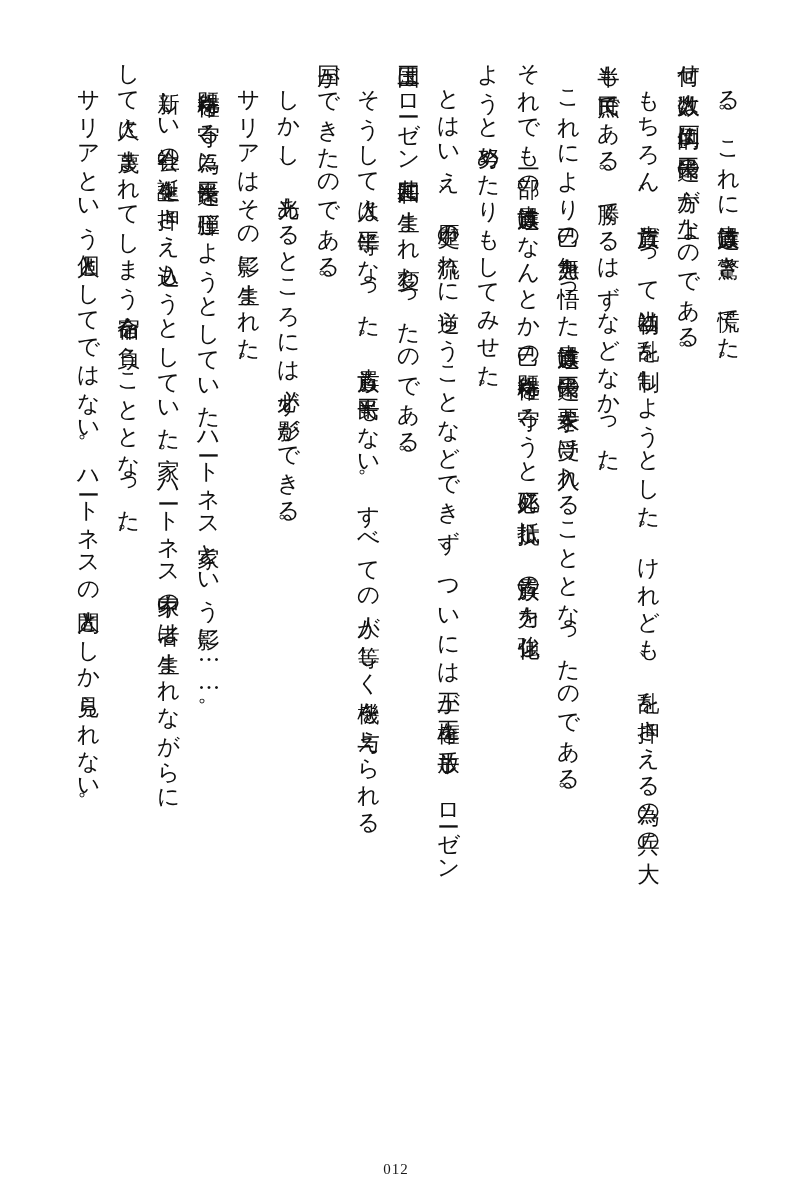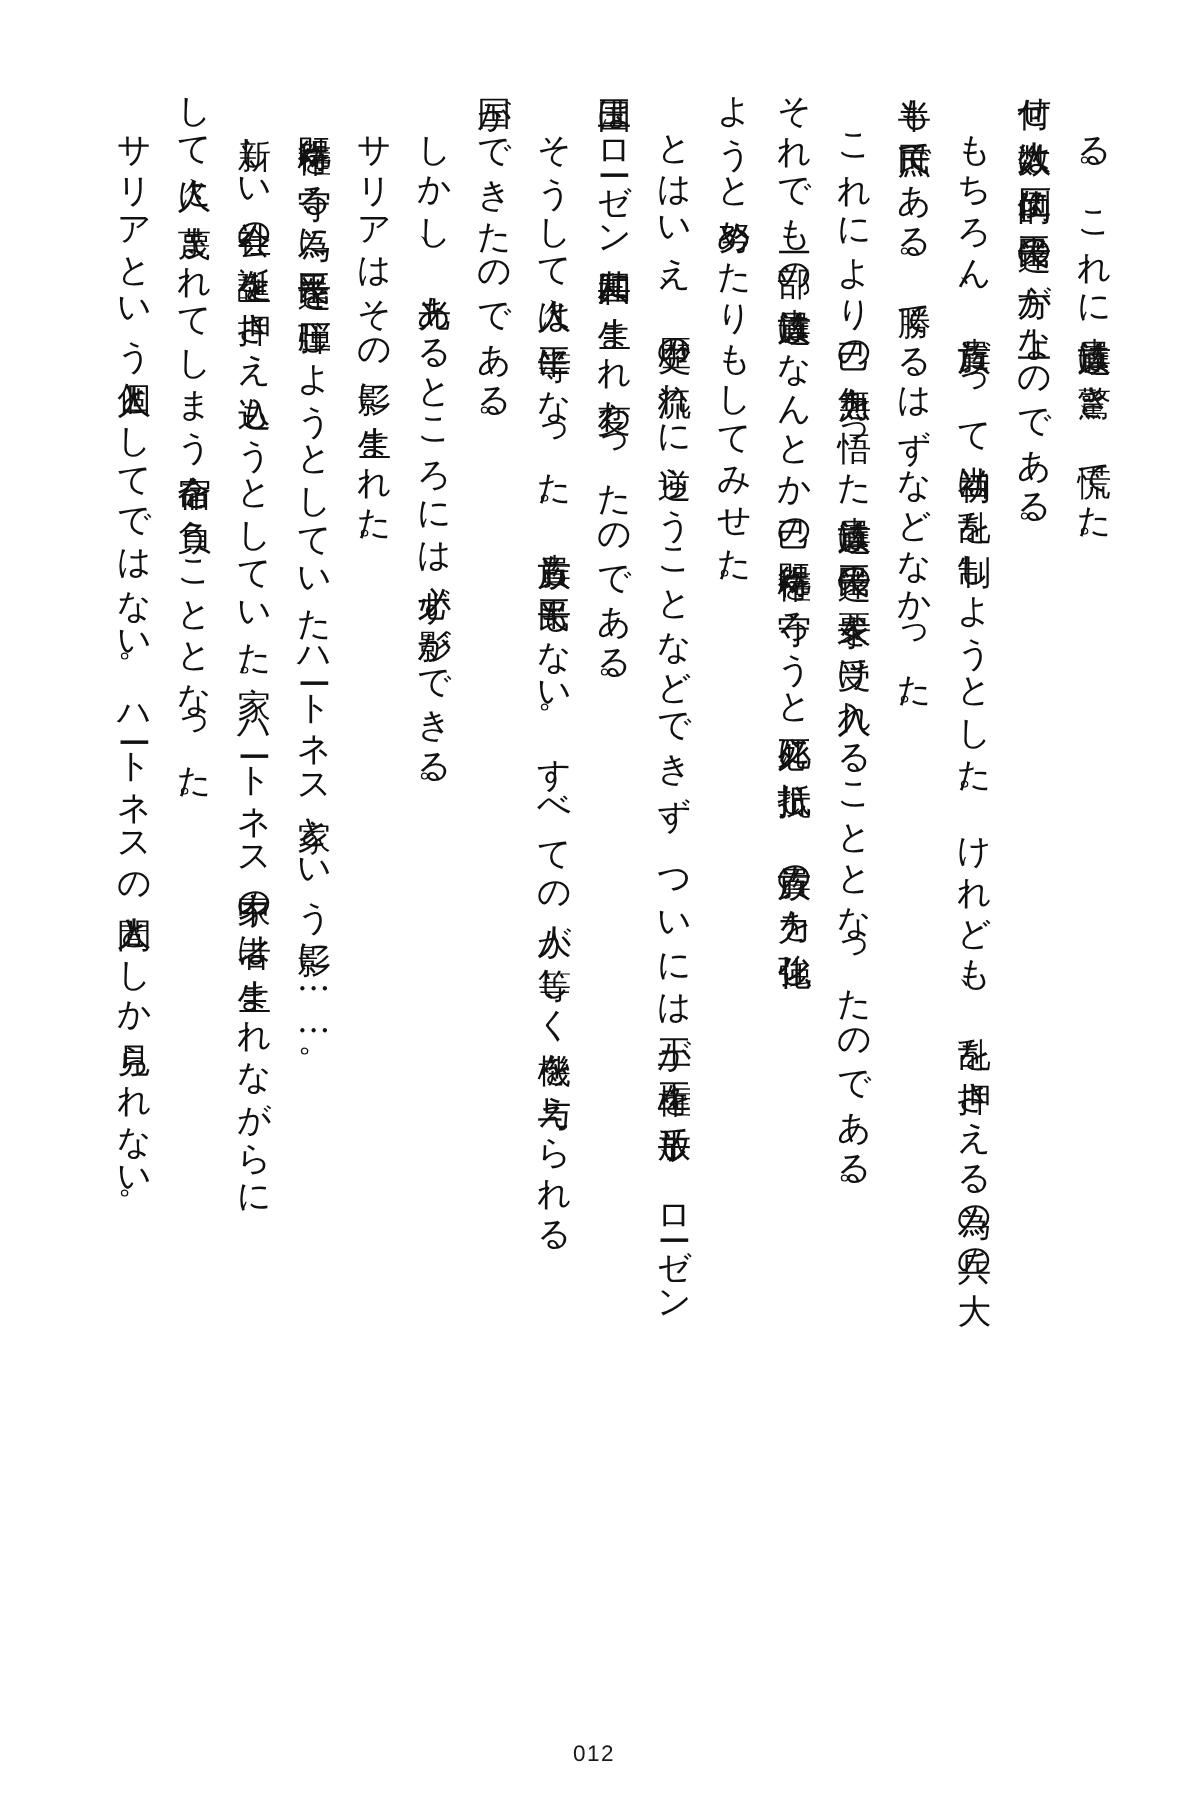--- a/index.html
+++ b/index.html
@@ -47,21 +47,21 @@
   }
   .vline.indent {
     padding-top: 26px;
   }
   .folio {
     position: absolute;
     left: 0;
     right: 0;
     bottom: 22px;
     text-align: center;
-    font-family: Liberation Sans, sans-serif;
+    font-family: Liberation Serif, serif;
     font-size: 15px;
     letter-spacing: 1px;
     color: #1a1a1a;
   }
 </style>
 </head>
 <body>
 
 <div class="page">
 

